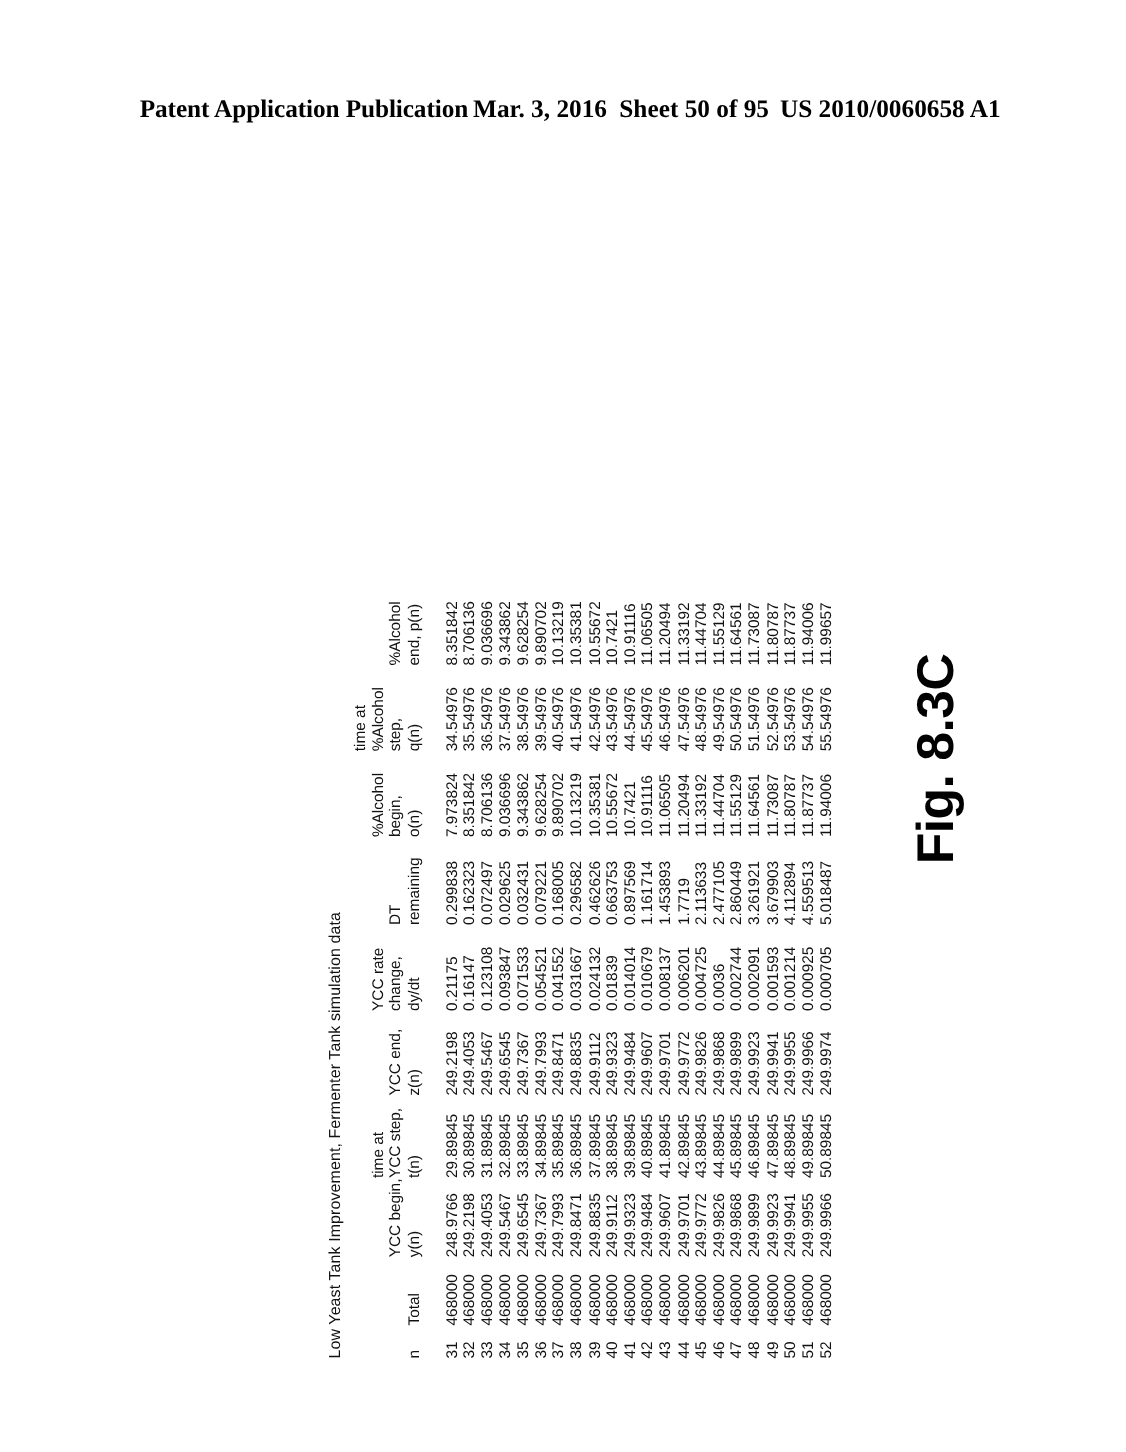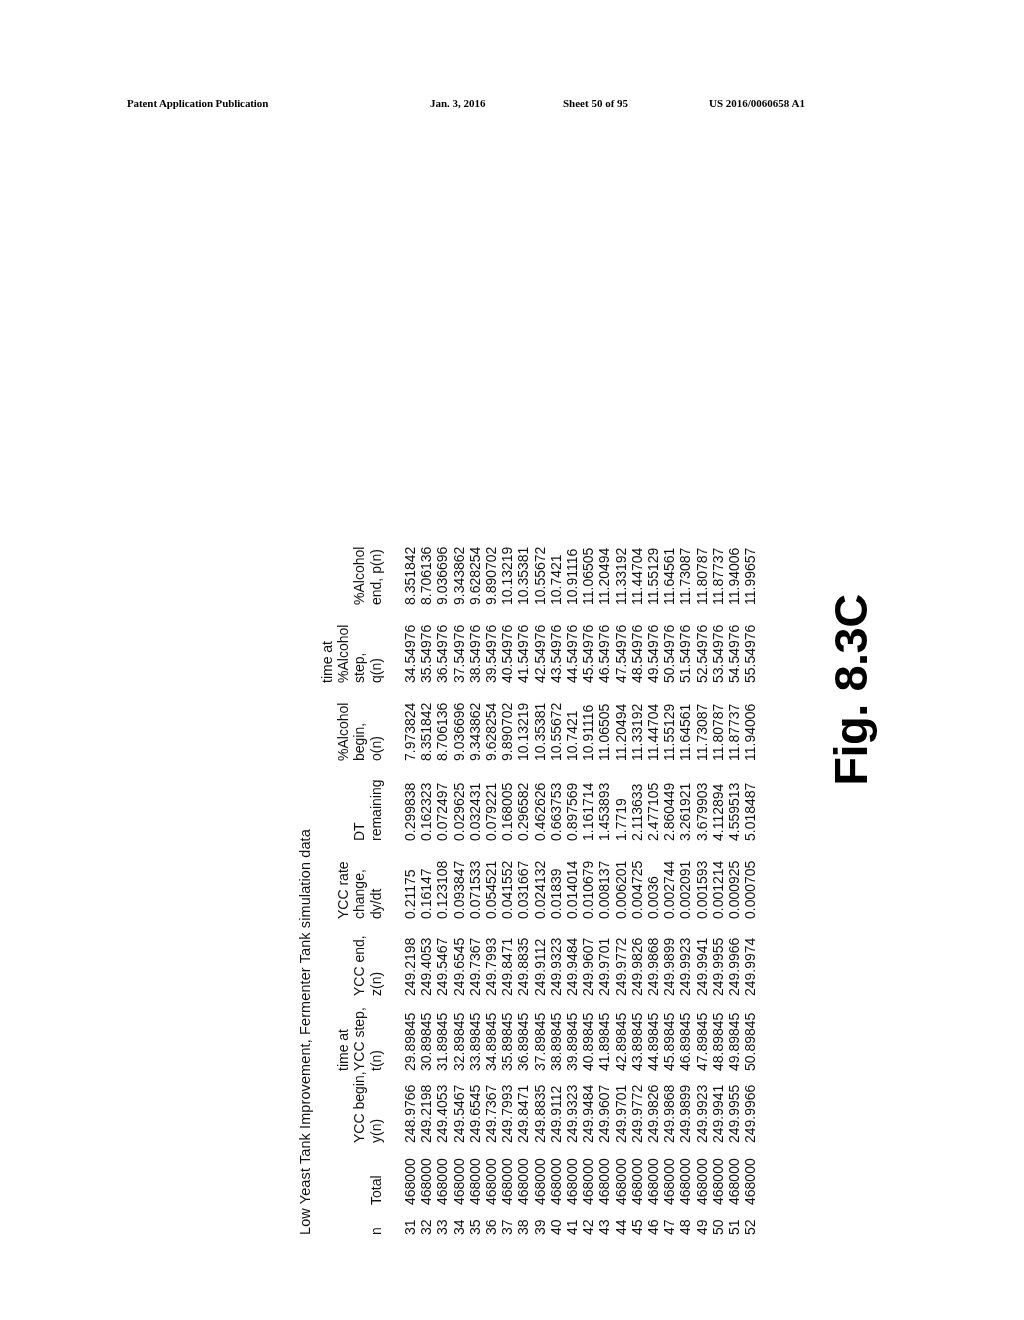--- a/index.html
+++ b/index.html
@@ -11,27 +11,27 @@
     height: 1320px;
     background: #ffffff;
     font-family: "Liberation Sans", sans-serif;
     position: relative;
     overflow: hidden;
   }
 
   
   #page-header {
     position: absolute;
-    top: 97px;
+    top: 86px;
     left: 0;
     width: 1024px;
     height: 30px;
     font-family: "Liberation Serif", serif;
     font-weight: bold;
-    font-size: 11px;
+    font-size: 23px;
     color: #000;
     white-space: nowrap;
   }
   #page-header .hdr-pub {
     position: absolute;
     left: 127px;
     top: 0;
     letter-spacing: -0.1px;
   }
   #page-header .hdr-date {
@@ -132,23 +132,23 @@
     letter-spacing: -0.5px;
     color: #000;
     white-space: nowrap;
   }
 </style>
 </head>
 <body>
 
 <div id="page-header">
   <span class="hdr-pub">Patent Application Publication</span>
-  <span class="hdr-date">Jan. 3, 2016</span>
+  <span class="hdr-date">Mar. 3, 2016</span>
   <span class="hdr-sheet">Sheet 50 of 95</span>
-  <span class="hdr-patno">US 2016/0060658 A1</span>
+  <span class="hdr-patno">US 2010/0060658 A1</span>
 </div>
 
 <div id="figure-rotor">
   <div id="table-title">Low Yeast Tank Improvement, Fermenter Tank simulation data</div>
   <table id="data-table">
     <thead>
       <tr id="header-row">
           <th class="col-n">
             <span class="hl">&nbsp;</span>
             <span class="hl">&nbsp;</span>

